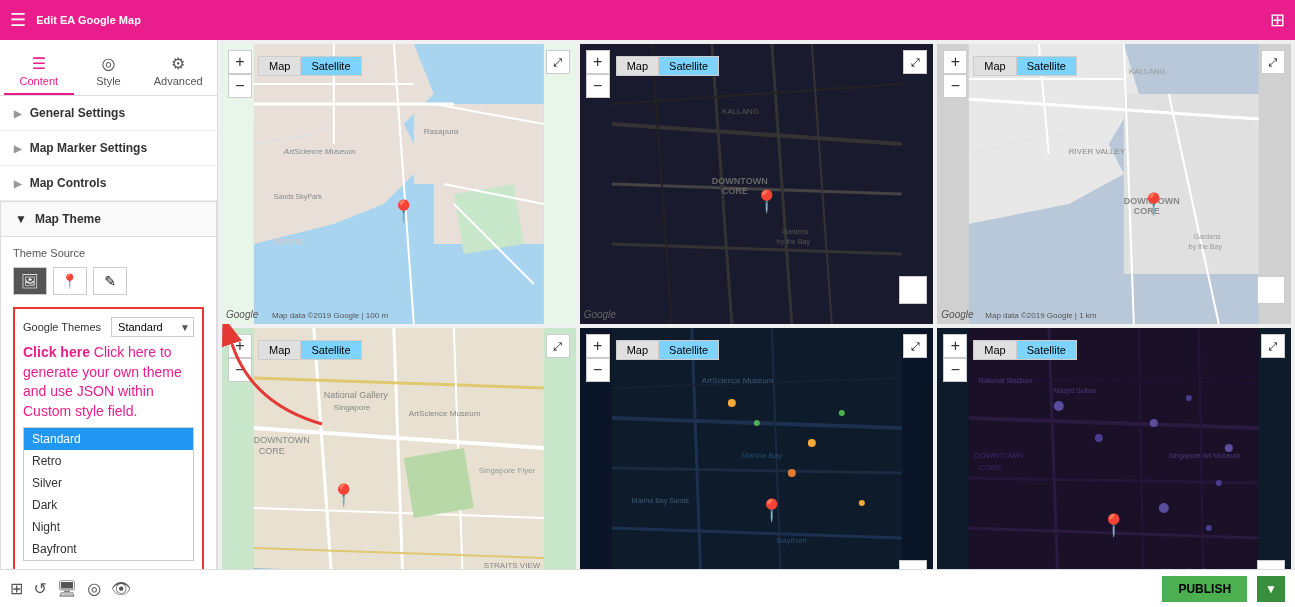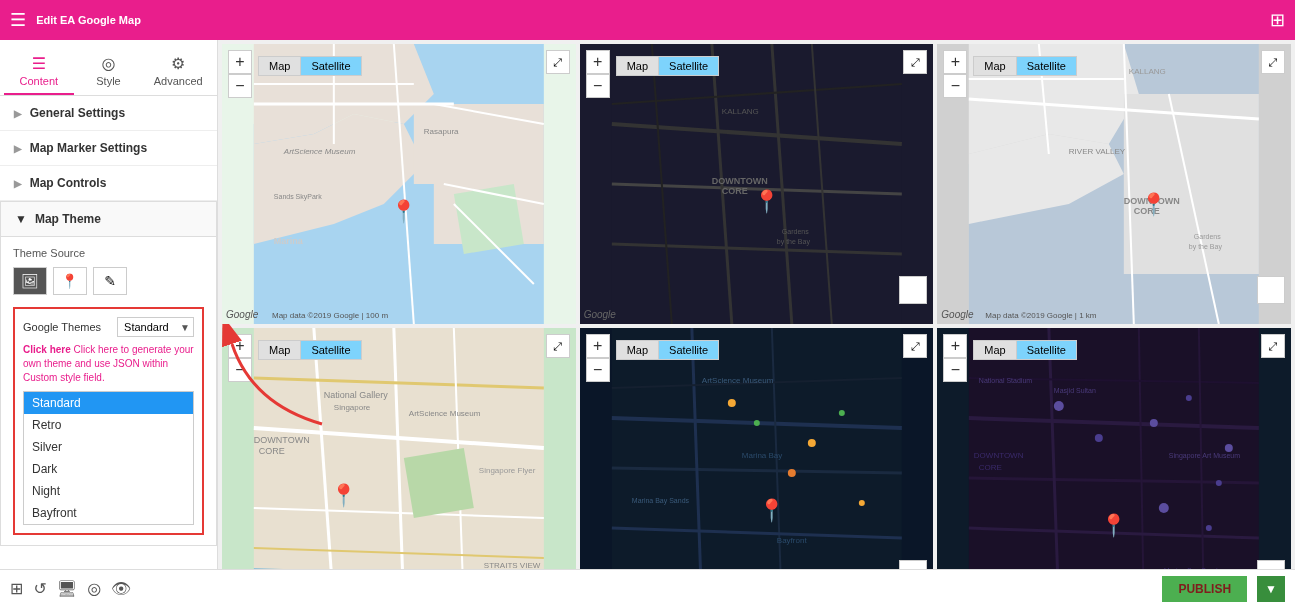--- a/index.html
+++ b/index.html
@@ -123,21 +123,21 @@
 
     
     .google-themes-wrapper {
       border: 2px solid #e53935;
       padding: 8px;
       position: relative;
     }
     .google-themes-row {
       display: flex;
       align-items: center;
-      gap: 16px;
+      gap: 10px;
       margin-bottom: 6px;
     }
     .google-themes-label {
       font-size: 11px;
       color: #333;
       white-space: nowrap;
     }
     .google-themes-select-wrapper {
       position: relative;
       flex: 1;
@@ -154,21 +154,21 @@
     .select-arrow {
       position: absolute;
       right: 4px;
       top: 50%;
       transform: translateY(-50%);
       font-size: 10px;
       pointer-events: none;
       color: #555;
     }
     .click-here-text {
-      font-size: 10px;
+      font-size: 14px;
       color: #e91e8c;
       margin-bottom: 6px;
       line-height: 1.4;
     }
     .click-here-text a { color: #e91e8c; font-weight: bold; }
 
     
     .dropdown-list {
       background: white;
       border: 1px solid #ccc;
@@ -307,21 +307,21 @@
       gap: 10px;
       flex-shrink: 0;
     }
     .bottom-icon {
       font-size: 16px;
       color: #555;
       cursor: pointer;
     }
     .publish-btn {
       background: #4caf50;
-      color: #7f1d1d;
+      color: #000000;
       border: none;
       padding: 6px 16px;
       font-size: 12px;
       font-weight: bold;
       cursor: pointer;
       margin-left: auto;
     }
     .publish-arrow-btn {
       background: #388e3c;
       color: white;

